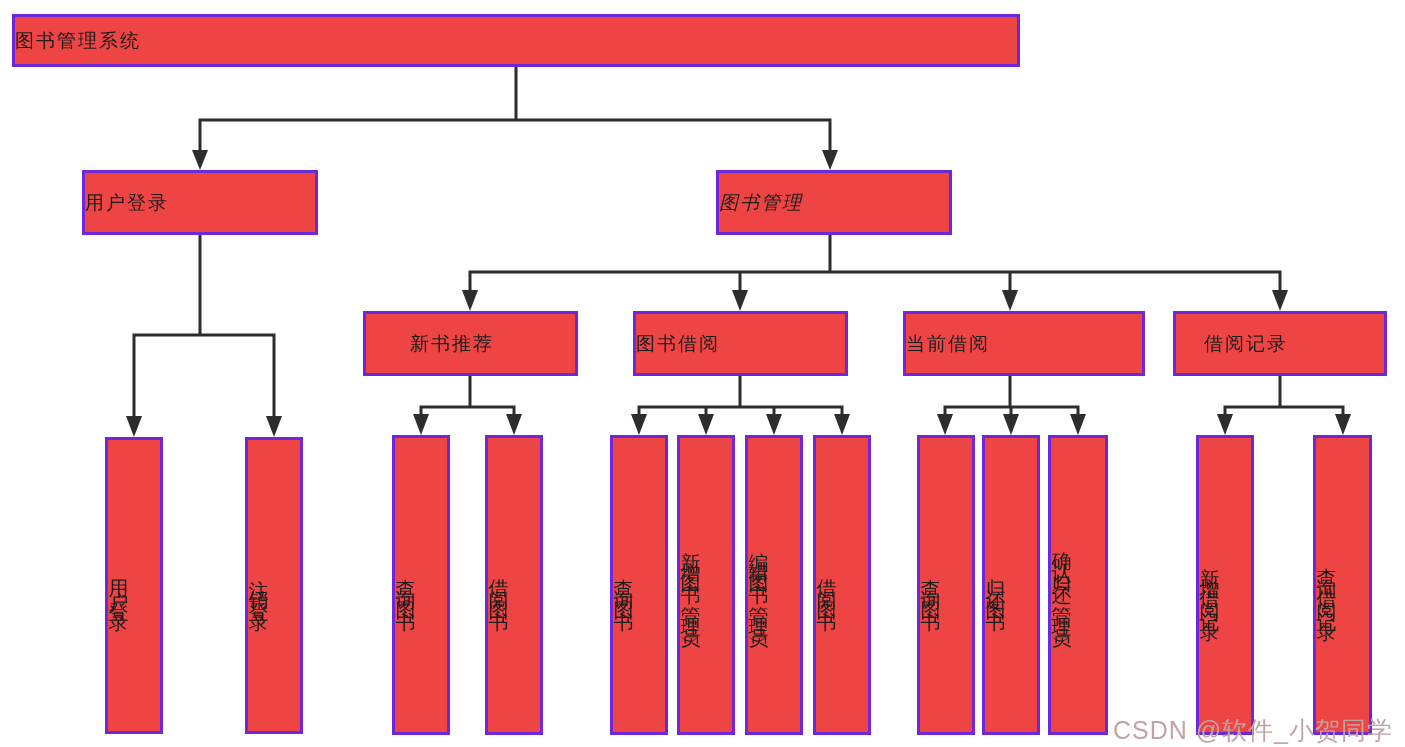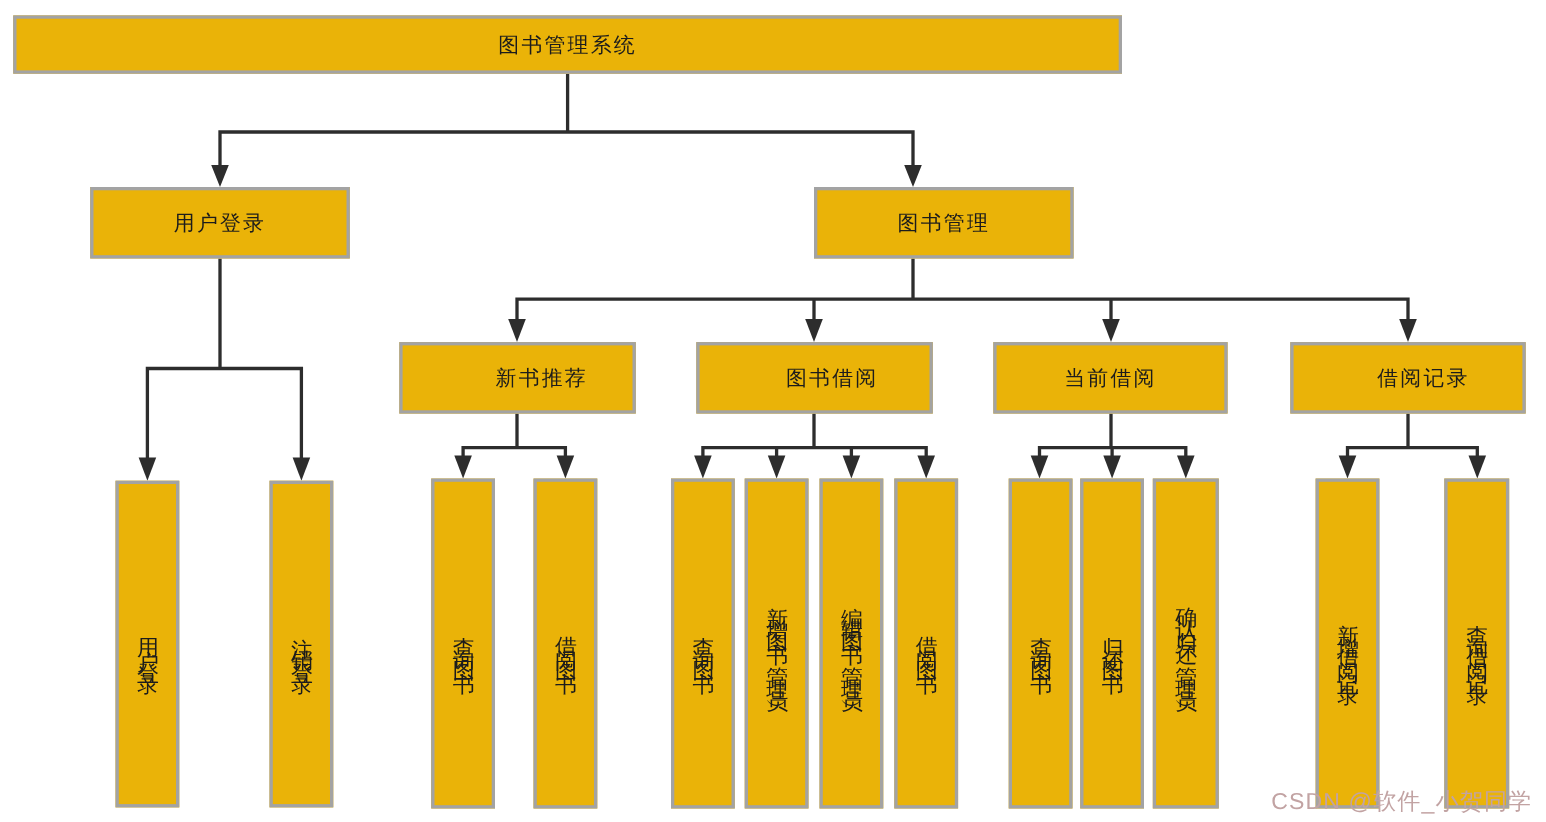--- a/index.html
+++ b/index.html
@@ -13,63 +13,63 @@
   }
   .connectors {
     position: absolute;
     left: 0; top: 0;
     width: 1405px; height: 747px;
     z-index: 1;
   }
   .hnode, .vnode {
     position: absolute;
     box-sizing: border-box;
-    border: 3px solid #a3a3a3;
-    background: #eab308;
+    border: 3px solid #6d28d9;
+    background: #ef4444;
     display: flex;
     align-items: center;
-    justify-content: center;
+    justify-content: flex-start;
     color: #1c1c1c;
     z-index: 2;
   }
   .hnode { font-size: 19px; letter-spacing: 2px; }
   .vnode .vtext {
     writing-mode: vertical-rl;
     text-orientation: mixed;
     font-size: 20px;
     line-height: 1.1;
     letter-spacing: 11px;
     white-space: nowrap;
   }
   
   .n-root { left: 12px;  top: 14px;  width: 1008px; height: 53px; }
   .n-l2a  { left: 82px;  top: 170px; width: 236px;  height: 65px; }
-  .n-l2b  { left: 740px; top: 170px; width: 236px;  height: 65px; }
+  .n-l2b  { left: 716px; top: 170px; width: 236px;  height: 65px; font-style: italic; }
   .n-l3a  { left: 363px; top: 311px; width: 215px;  height: 65px; padding-left: 44px; }
-  .n-l3b  { left: 633px; top: 311px; width: 215px;  height: 65px; padding-left: 32px; }
-  .n-l3c  { left: 903px; top: 311px; width: 213px;  height: 65px; }
+  .n-l3b  { left: 633px; top: 311px; width: 215px;  height: 65px; }
+  .n-l3c  { left: 903px; top: 311px; width: 242px;  height: 65px; }
   .n-l3d  { left: 1173px;top: 311px; width: 214px;  height: 65px; padding-left: 28px; }
   .n-g1a  { left: 105px; top: 437px; width: 58px; height: 297px; }
   .n-g1b  { left: 245px; top: 437px; width: 58px; height: 297px; }
   .n-g2a  { left: 392px; top: 435px; width: 58px; height: 300px; }
   .n-g2b  { left: 485px; top: 435px; width: 58px; height: 300px; }
   .n-g3a  { left: 610px; top: 435px; width: 58px; height: 300px; }
   .n-g3b  { left: 677px; top: 435px; width: 58px; height: 300px; }
   .n-g3c  { left: 745px; top: 435px; width: 58px; height: 300px; }
   .n-g3d  { left: 813px; top: 435px; width: 58px; height: 300px; }
   .n-g4a  { left: 917px; top: 435px; width: 58px; height: 300px; }
   .n-g4b  { left: 982px; top: 435px; width: 58px; height: 300px; }
   .n-g4c  { left: 1048px;top: 435px; width: 60px; height: 300px; }
   .n-g5a  { left: 1196px;top: 435px; width: 58px; height: 300px; }
   .n-g5b  { left: 1313px;top: 435px; width: 59px; height: 300px; }
   .watermark {
     position: absolute;
     right: 12px;
     top: 714px;
-    font-size: 21px;
+    font-size: 25px;
     letter-spacing: 1px;
     color: #c2a3a3;
     z-index: 5;
     white-space: nowrap;
   }
 </style>
 </head>
 <body>
 
 <div class="stage">

